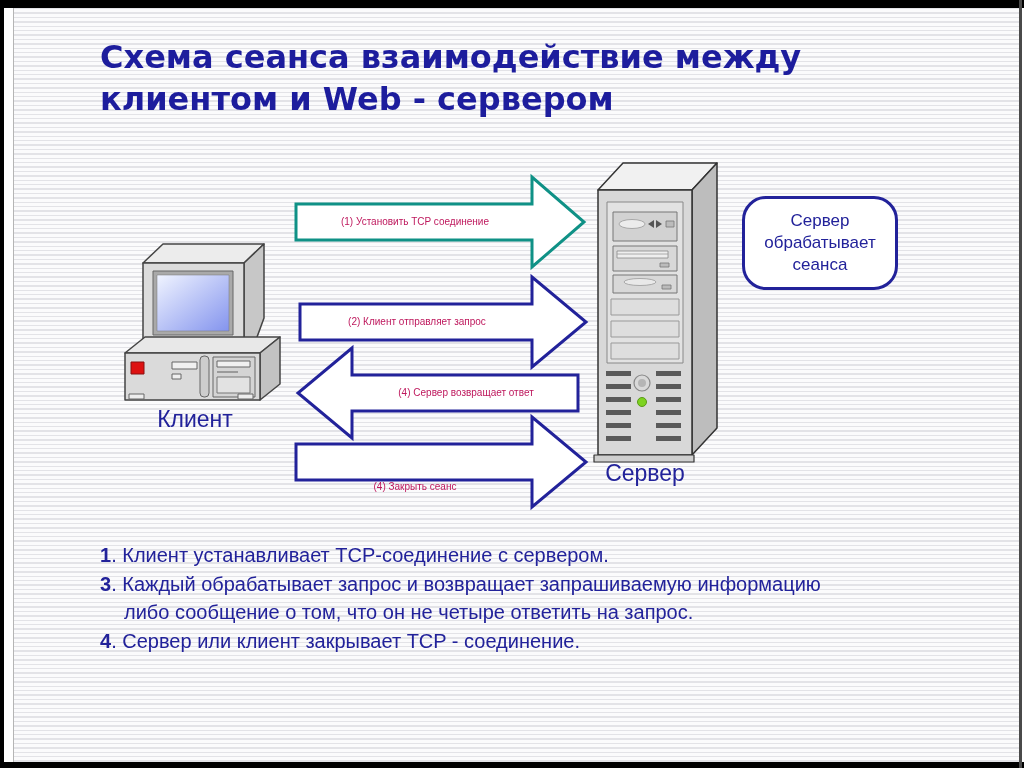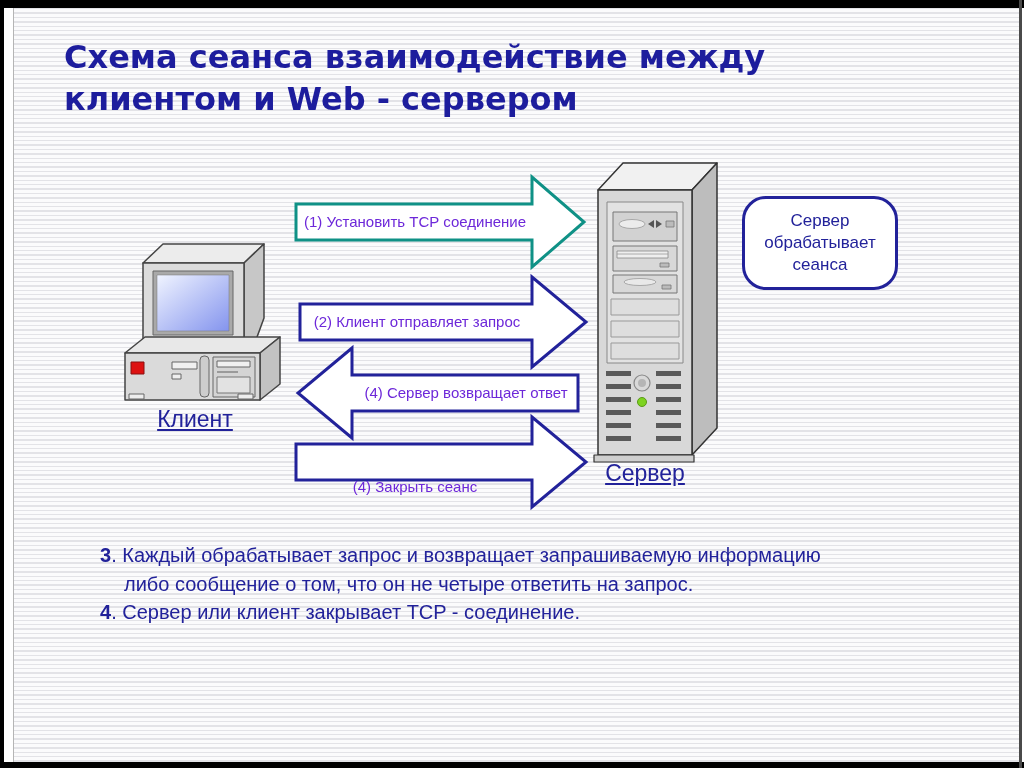--- a/index.html
+++ b/index.html
@@ -18,35 +18,35 @@
   .bar-left{position:absolute;left:0;top:0;width:4px;height:768px;background:#000;}
   .bar-bottom{position:absolute;left:0;top:762px;width:1024px;height:6px;background:#000;}
   .bar-right{position:absolute;left:1019px;top:0;width:3px;height:768px;background:#4a4a4a;}
 
   .title{
     position:absolute;left:64px;top:36px;width:900px;
     font-family:"DejaVu Sans", sans-serif;
     font-weight:bold;font-size:32px;line-height:42px;
     color:#1d1d9d;letter-spacing:0px;
   }
-  .title div{white-space:nowrap;}
+  .title div{white-space:nowrap;margin-left:36px;}
 
   .diagram-svg{position:absolute;left:0;top:0;width:1024px;height:768px;}
 
   .arrow-label{
     position:absolute;height:34px;line-height:34px;text-align:center;
-    font-size:15px;color:#6d28d9;white-space:nowrap;
+    font-size:10px;color:#be185d;white-space:nowrap;
   }
   .al1{left:298px;top:205px;width:234px;}
   .al2{left:302px;top:305px;width:230px;}
   .al3{left:354px;top:376px;width:224px;}
   .al4{left:298px;top:470px;width:234px;}
 
   .device-label{
-    position:absolute;text-align:center;font-size:23px;color:#22229a;white-space:nowrap;text-decoration:underline;
+    position:absolute;text-align:center;font-size:23px;color:#22229a;white-space:nowrap;
   }
   .client-label{left:125px;top:406px;width:140px;}
   .server-label{left:583px;top:460px;width:124px;}
 
   .callout{
     position:absolute;left:742px;top:196px;width:150px;height:88px;
     background:#ffffff;border:3px solid #22229a;border-radius:24px;
     display:flex;flex-direction:column;justify-content:center;align-items:center;
     font-size:17px;line-height:22px;color:#22229a;text-align:center;
   }
@@ -168,16 +168,17 @@
 <div class="device-label client-label">Клиент</div>
 <div class="device-label server-label">Сервер</div>
 
 <div class="callout">
   <span>Сервер</span>
   <span>обрабатывает</span>
   <span>сеанса</span>
 </div>
 
 <div class="steps">
+  <div class="line"><span class="num">1</span><span>. Клиент устанавливает TCP-соединение с сервером.</span></div>
   <div class="line"><span class="num">3</span><span>. Каждый обрабатывает запрос и возвращает запрашиваемую информацию</span></div>
   <div class="line cont"><span class="num"></span><span>либо сообщение о том, что он не четыре ответить на запрос.</span></div>
   <div class="line"><span class="num">4</span><span>. Сервер или клиент закрывает TCP - соединение.</span></div>
 </div>
 
 </body></html>

